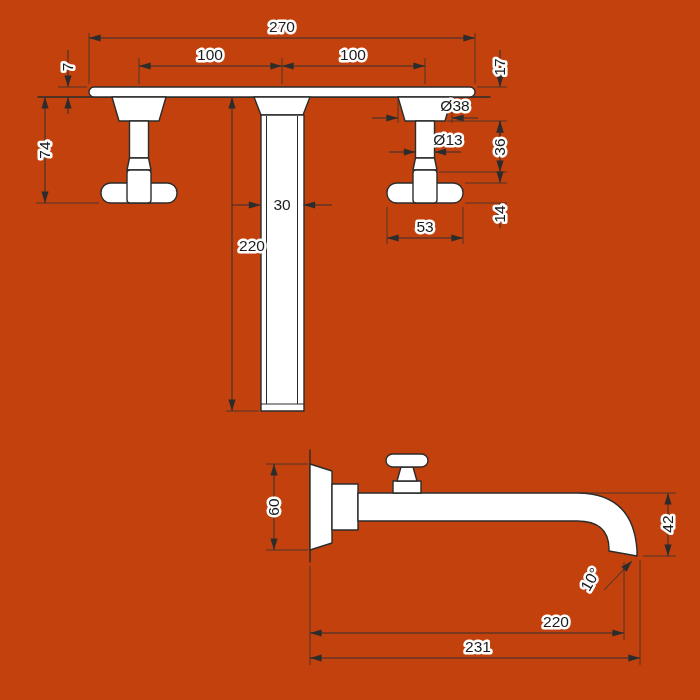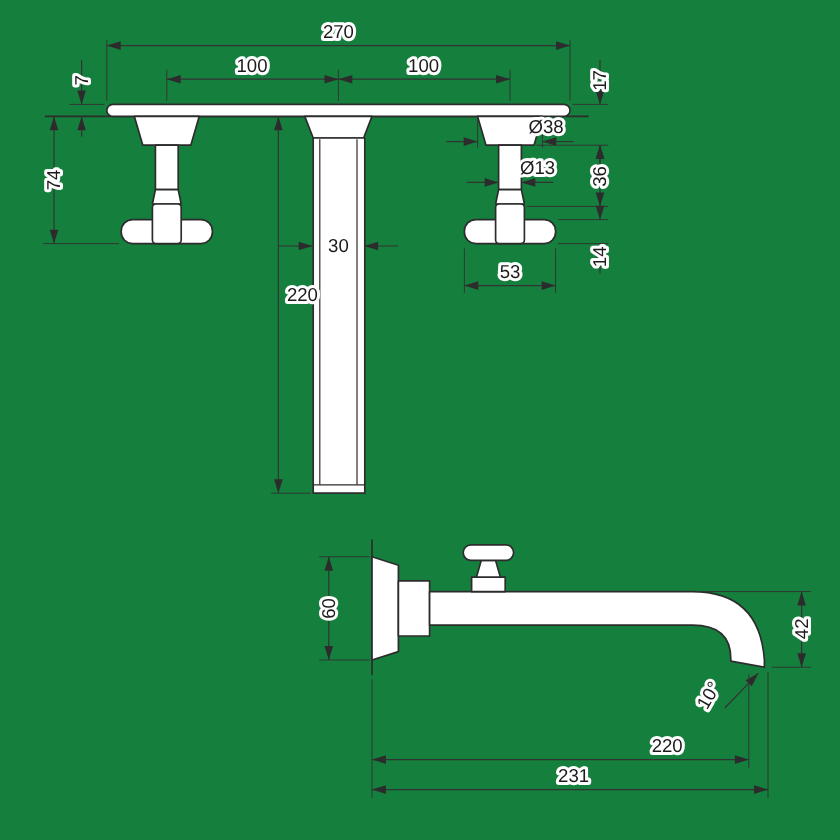--- a/index.html
+++ b/index.html
@@ -1,16 +1,16 @@
 <!DOCTYPE html>
 <html><head>
 <meta charset="utf-8">
 <style>
   html,body { margin:0; padding:0; background:#ffffff; }
-  .stage { width:700px; height:700px; background:#15803d; position:relative; overflow:hidden; }
+  .stage { width:700px; height:700px; background:#c2410c; position:relative; overflow:hidden; }
   svg { display:block; }
   svg text {
     font-family:"Liberation Sans", sans-serif;
     font-size:15.5px;
     fill:#1b1b1b;
   }
   .dim-label {
     paint-order: stroke fill;
     stroke:#ffffff;
     stroke-width:5px;

